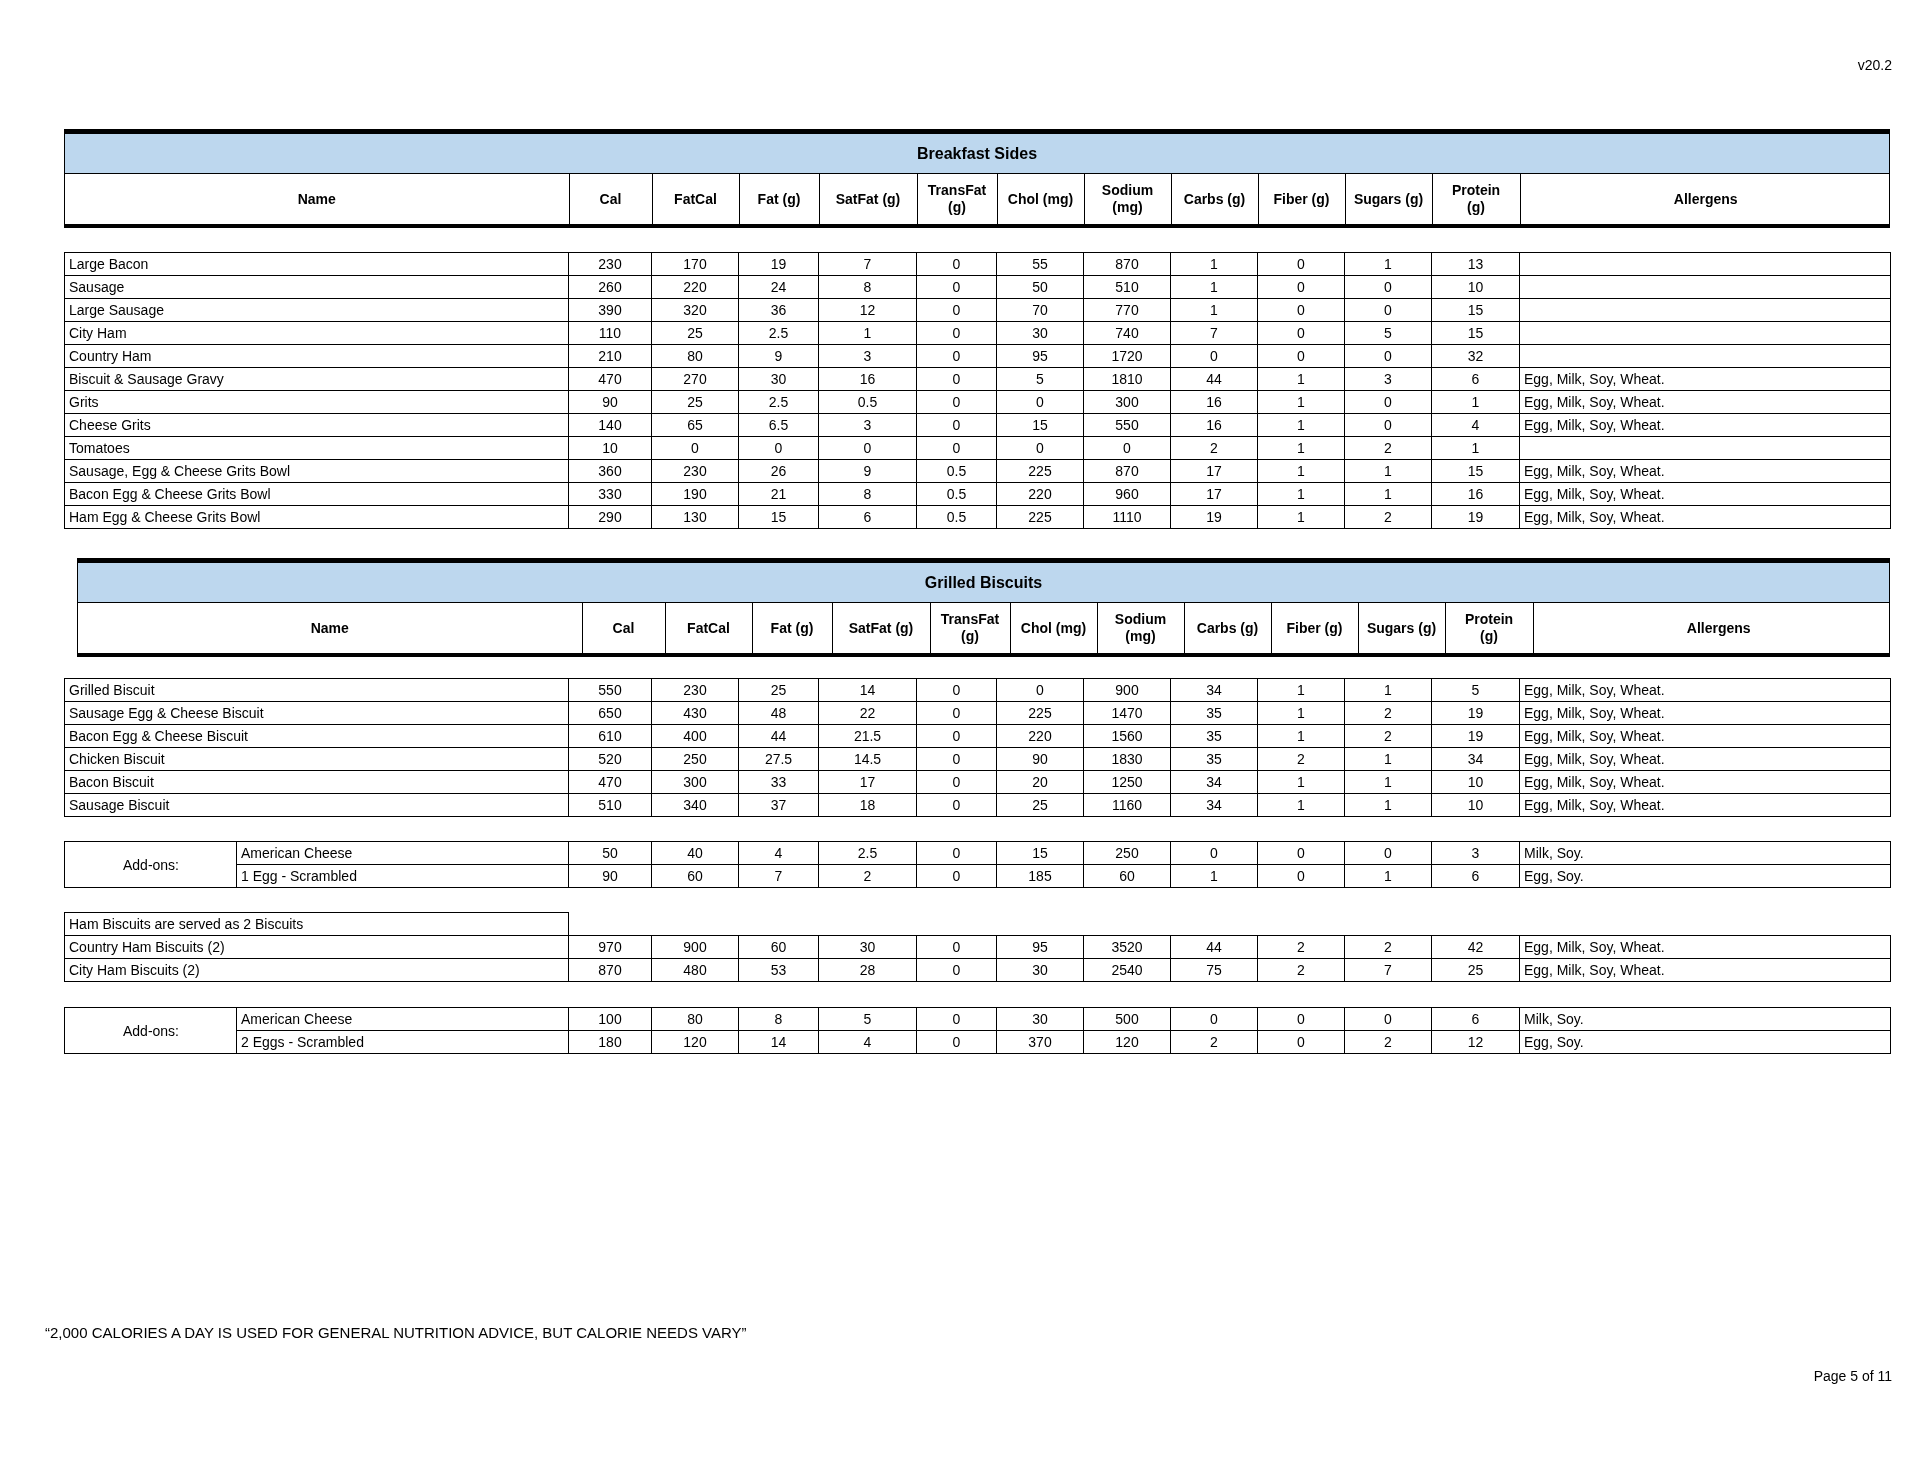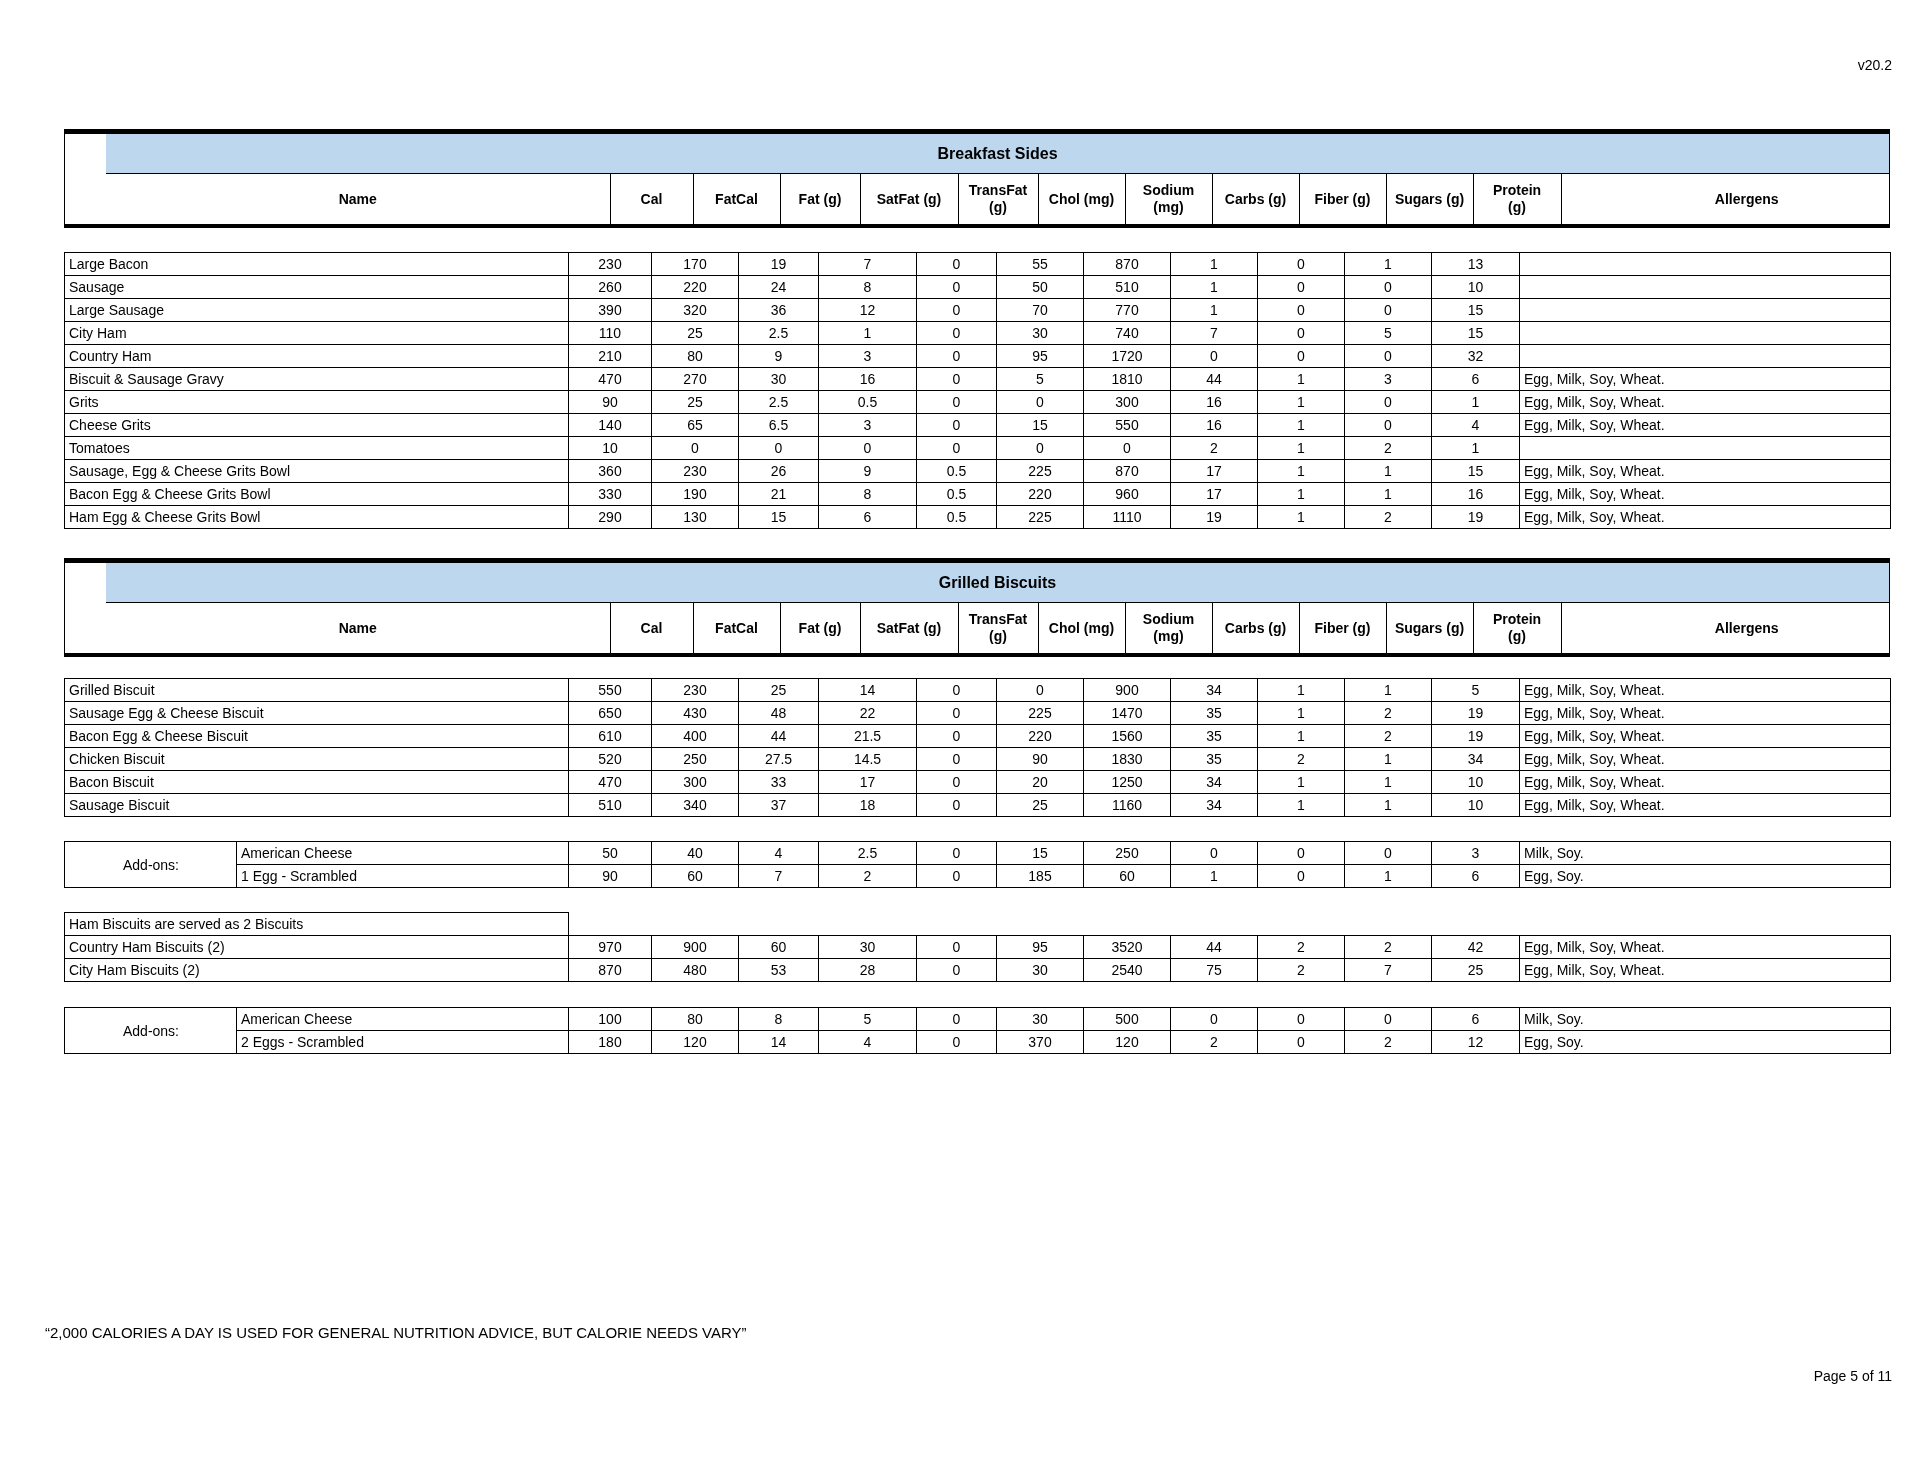--- a/index.html
+++ b/index.html
@@ -26,21 +26,20 @@
     left: 64px;
     top: 129px;
     width: 1826px;
   }
 
   
   .section-header {
     border: 1px solid #000;
     border-top: 5px solid #000;
     border-bottom: 4px solid #000;
-    padding-left: 41px;
   }
   .section-title {
     background: #BDD7EE;
     height: 40px;
     line-height: 40px;
     text-align: center;
     font-weight: bold;
     font-size: 16px;
     border-bottom: 1px solid #000;
   }
@@ -77,21 +76,21 @@
     overflow: hidden;
     white-space: nowrap;
   }
   td.cell-num { text-align: center; padding: 1px 2px; }
   td.cell-name, td.cell-allergens { text-align: left; }
   td.addon-label { text-align: center; padding-right: 3px; }
   td.ham-note { }
   td.no-border { border: none; }
 
   .mt-data   { margin-top: 24px; }
-  .mt-sec2   { margin-top: 29px; }
+  .mt-sec2   { margin-top: 29px; margin-left: 13px; }
   .mt-gbdata { margin-top: 21px; }
   .mt-addon1 { margin-top: 24px; }
   .mt-ham    { margin-top: 24px; }
   .mt-addon2 { margin-top: 25px; }
 
   
   .w-name      { width: 504px; }
   .w-cal       { width: 83px; }
   .w-fatcal    { width: 87px; }
   .w-fat       { width: 80px; }

